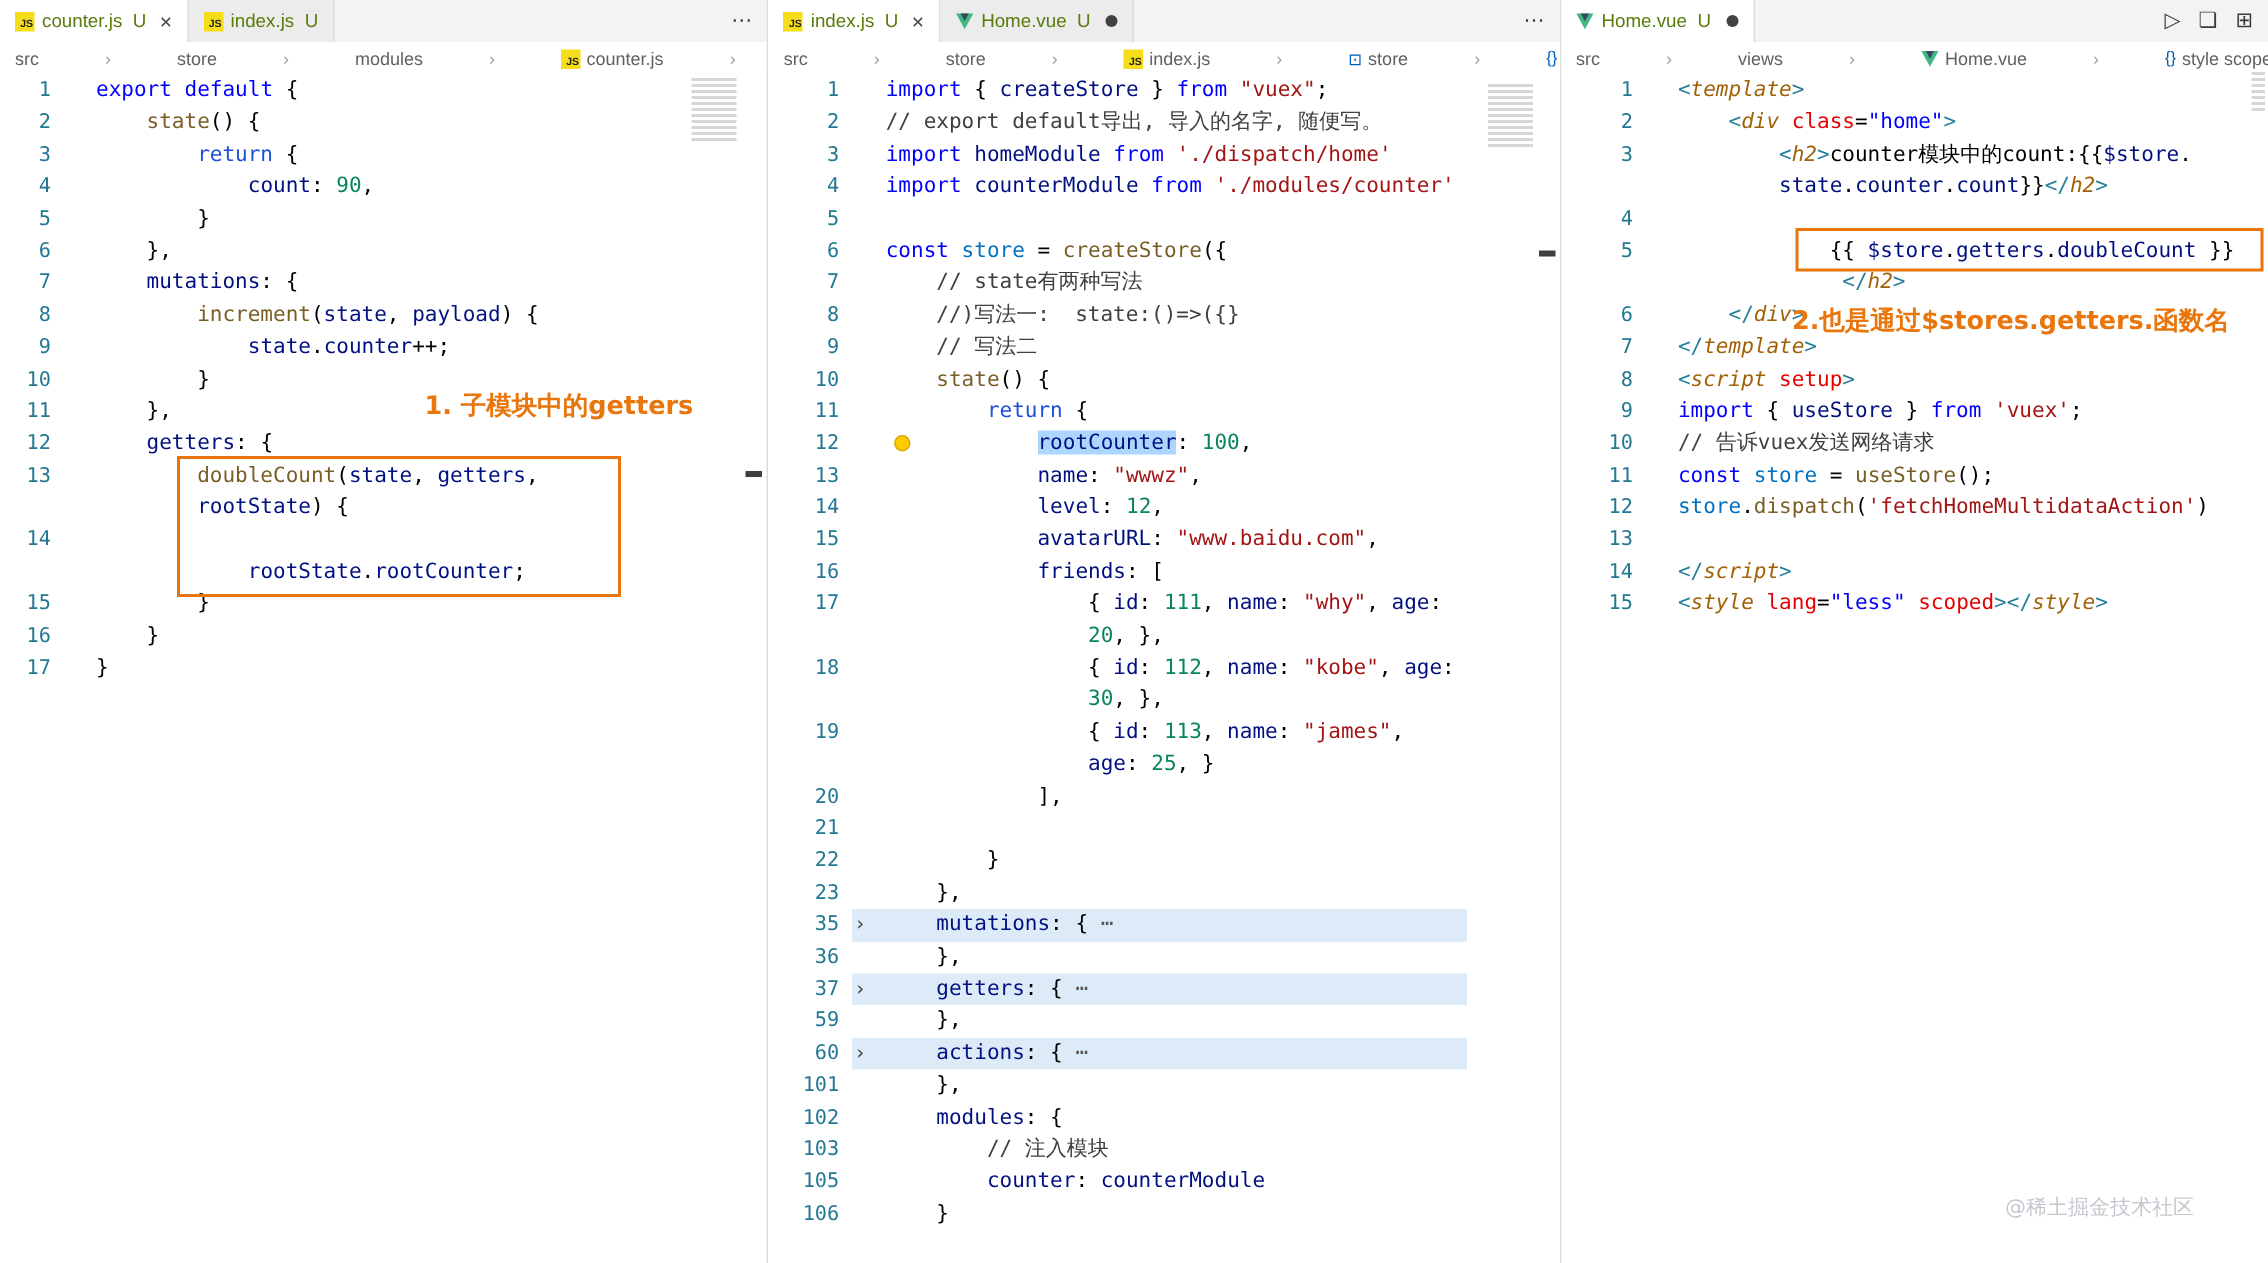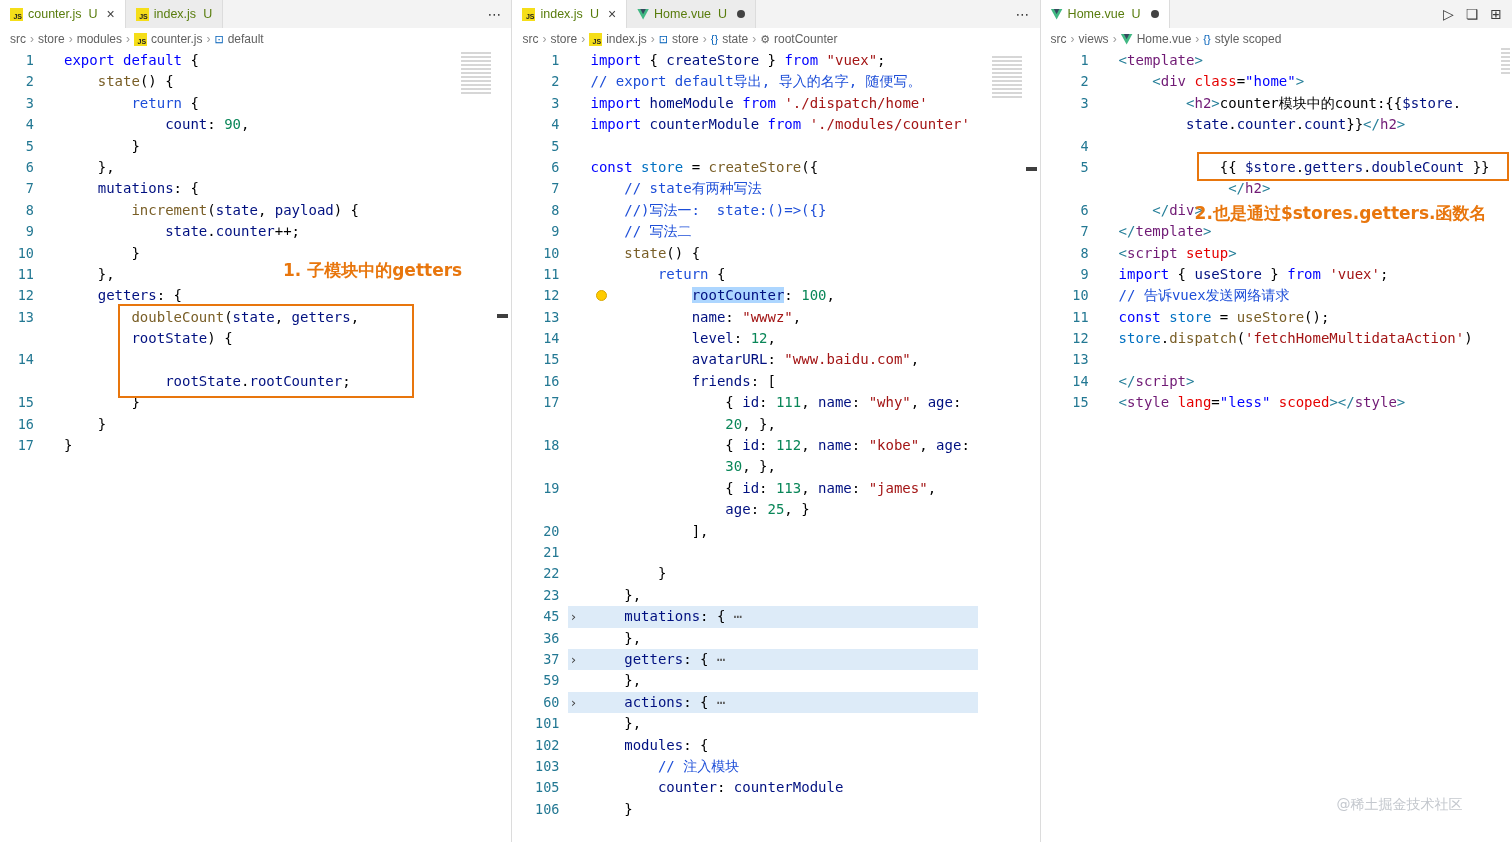--- a/index.html
+++ b/index.html
@@ -17,21 +17,21 @@
   .tab.active { background:#ffffff; }
   .tab-badge { margin-left:2px; }
   .close { color:#424242; font-size:14px; margin-left:4px; line-height:1; }
   .dirty { width:8px; height:8px; border-radius:50%; background:#424242; margin-left:5px; }
   .tab-actions { margin-left:auto; display:flex; align-items:center; gap:12px;
                  padding:0 10px; color:#3b3b3b; font:14px "DejaVu Sans", sans-serif; }
   .tab-actions span { cursor:pointer; }
 
   
   .breadcrumb { display:flex; align-items:center; height:22px; padding:0 8px 0 10px;
-                font:12px "Liberation Sans", sans-serif; color:#616161; background:#fff; white-space:nowrap; }
+                font:12px "Liberation Sans", sans-serif; color:#616161; background:#fff; white-space:nowrap;gap:40px; }
   .crumb { display:flex; align-items:center; gap:4px; cursor:pointer; }
   .crumb-sep { margin:0 4px; color:#9d9d9d; font-size:12px; }
 
   
   .js-icon { width:13px; height:13px; background:#f5de19; color:#222;
              font:bold 7px "Liberation Sans", sans-serif; display:inline-flex;
              align-items:flex-end; justify-content:flex-end; padding:1px; flex:none; }
   .vue-icon { width:12px; height:11px; position:relative; display:inline-block; flex:none; }
   .vue-icon::before { content:""; position:absolute; inset:0; background:#41b883;
                       clip-path:polygon(0 0,50% 100%,100% 0); }
@@ -46,26 +46,26 @@
   .row.folded { z-index:0; }
   .row.folded::before { content:""; position:absolute; left:56px; right:62px; top:0; bottom:0;
                         background:#ddebf8; z-index:-1; }
   .gutter { flex:none; width:var(--gw); text-align:right; color:#237893; font-size:13.5px; }
   .code { flex:none; padding-left:calc(var(--cl) - var(--gw)); }
 
   .tk-kw { color:#0000ff; }
   .tk-ct { color:#1d4ed8; }
   .tk-st { color:#a31515; }
   .tk-nu { color:#098658; }
-  .tk-cm { color:#1d4ed8; }
+  .tk-cm { color:#404040; }
   .tk-fn { color:#795e26; }
   .tk-vr { color:#001080; }
   .tk-cv { color:#0070c1; }
   .tk-pl { color:#000000; }
-  .tk-tg { color:#701a75; }
+  .tk-tg { color:#a16207;font-style:italic; }
   .tk-br { color:#267f99; }
   .tk-at { color:#e50000;text-align:center; }
   .tk-av { color:#0000ff; }
   .tk-tx { color:#000000; }
   .tk-sel { background:#add6ff; color:#001080; }
   .tk-fold { color:#5a5a5a; letter-spacing:1px; }
 
   .fold-chevron { position:absolute; left:57px; top:0; color:#424242; font-size:13px; }
   .bulb { position:absolute; left:84px; top:5px; width:11px; height:11px;
           background:#ffcc00; border:1px solid #d9a700; border-radius:50%; }
@@ -218,21 +218,21 @@
         <div class="row"><span class="gutter">17</span><span class="code"><span class="tk-pl">                { </span><span class="tk-vr">id</span><span class="tk-pl">: </span><span class="tk-nu">111</span><span class="tk-pl">, </span><span class="tk-vr">name</span><span class="tk-pl">: </span><span class="tk-st">"why"</span><span class="tk-pl">, </span><span class="tk-vr">age</span><span class="tk-pl">:</span></span></div>
         <div class="row"><span class="gutter"></span><span class="code"><span class="tk-pl">                </span><span class="tk-nu">20</span><span class="tk-pl">, },</span></span></div>
         <div class="row"><span class="gutter">18</span><span class="code"><span class="tk-pl">                { </span><span class="tk-vr">id</span><span class="tk-pl">: </span><span class="tk-nu">112</span><span class="tk-pl">, </span><span class="tk-vr">name</span><span class="tk-pl">: </span><span class="tk-st">"kobe"</span><span class="tk-pl">, </span><span class="tk-vr">age</span><span class="tk-pl">:</span></span></div>
         <div class="row"><span class="gutter"></span><span class="code"><span class="tk-pl">                </span><span class="tk-nu">30</span><span class="tk-pl">, },</span></span></div>
         <div class="row"><span class="gutter">19</span><span class="code"><span class="tk-pl">                { </span><span class="tk-vr">id</span><span class="tk-pl">: </span><span class="tk-nu">113</span><span class="tk-pl">, </span><span class="tk-vr">name</span><span class="tk-pl">: </span><span class="tk-st">"james"</span><span class="tk-pl">,</span></span></div>
         <div class="row"><span class="gutter"></span><span class="code"><span class="tk-pl">                </span><span class="tk-vr">age</span><span class="tk-pl">: </span><span class="tk-nu">25</span><span class="tk-pl">, }</span></span></div>
         <div class="row"><span class="gutter">20</span><span class="code"><span class="tk-pl">            ],</span></span></div>
         <div class="row"><span class="gutter">21</span><span class="code"></span></div>
         <div class="row"><span class="gutter">22</span><span class="code"><span class="tk-pl">        }</span></span></div>
         <div class="row"><span class="gutter">23</span><span class="code"><span class="tk-pl">    },</span></span></div>
-        <div class="row folded"><span class="gutter">45</span><span class="fold-chevron">›</span><span class="code"><span class="tk-pl">    </span><span class="tk-vr">mutations</span><span class="tk-pl">: { </span><span class="tk-fold">⋯</span></span></div>
+        <div class="row folded"><span class="gutter">35</span><span class="fold-chevron">›</span><span class="code"><span class="tk-pl">    </span><span class="tk-vr">mutations</span><span class="tk-pl">: { </span><span class="tk-fold">⋯</span></span></div>
         <div class="row"><span class="gutter">36</span><span class="code"><span class="tk-pl">    },</span></span></div>
         <div class="row folded"><span class="gutter">37</span><span class="fold-chevron">›</span><span class="code"><span class="tk-pl">    </span><span class="tk-vr">getters</span><span class="tk-pl">: { </span><span class="tk-fold">⋯</span></span></div>
         <div class="row"><span class="gutter">59</span><span class="code"><span class="tk-pl">    },</span></span></div>
         <div class="row folded"><span class="gutter">60</span><span class="fold-chevron">›</span><span class="code"><span class="tk-pl">    </span><span class="tk-vr">actions</span><span class="tk-pl">: { </span><span class="tk-fold">⋯</span></span></div>
         <div class="row"><span class="gutter">101</span><span class="code"><span class="tk-pl">    },</span></span></div>
         <div class="row"><span class="gutter">102</span><span class="code"><span class="tk-pl">    </span><span class="tk-vr">modules</span><span class="tk-pl">: {</span></span></div>
         <div class="row"><span class="gutter">103</span><span class="code"><span class="tk-pl">        </span><span class="tk-cm">// 注入模块</span></span></div>
         <div class="row"><span class="gutter">105</span><span class="code"><span class="tk-pl">        </span><span class="tk-vr">counter</span><span class="tk-pl">: </span><span class="tk-vr">counterModule</span></span></div>
         <div class="row"><span class="gutter">106</span><span class="code"><span class="tk-pl">    }</span></span></div>
       </div>

